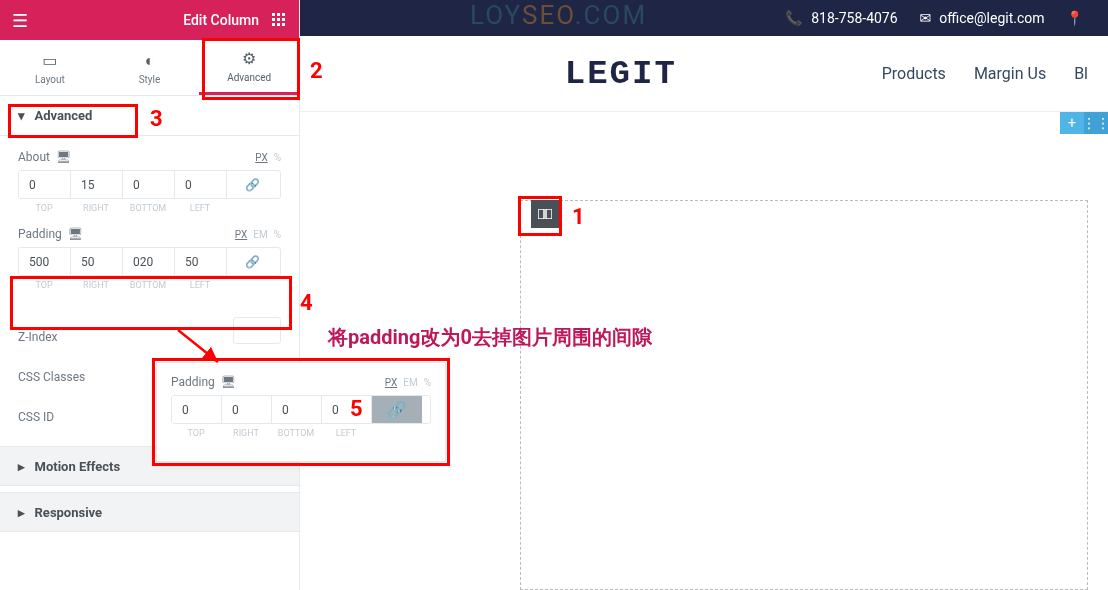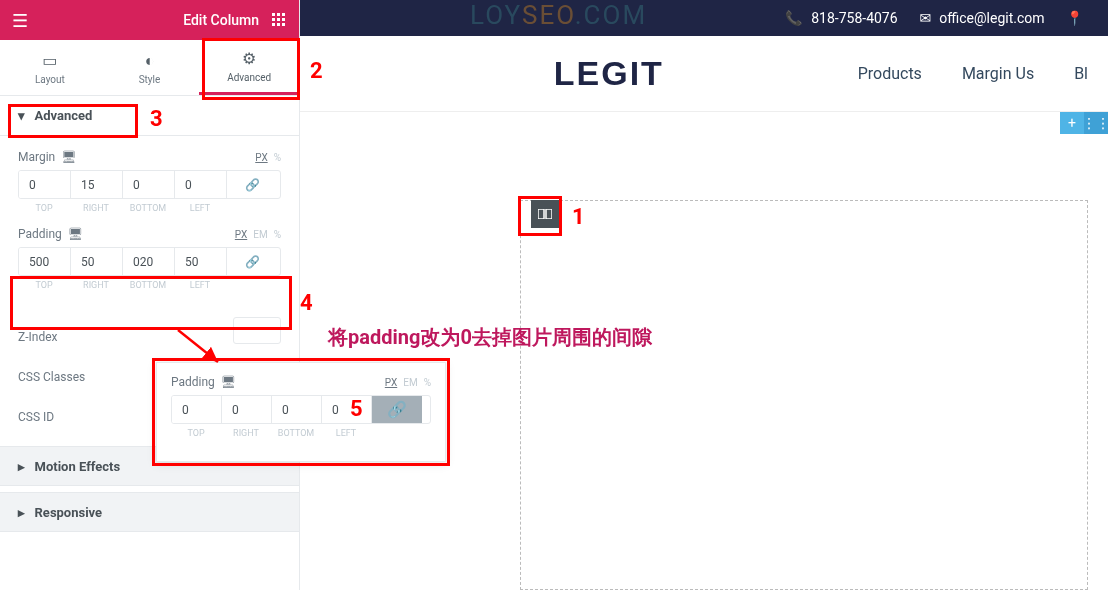--- a/index.html
+++ b/index.html
@@ -29,22 +29,22 @@
 .dim-lbls{display:flex;font-size:9px;color:#c2cbd2;margin:4px 0 14px}
 .dim-lbls span{width:52px;text-align:center}
 .zrow{display:flex;align-items:flex-end;justify-content:space-between;height:40px;font-size:12px;color:#6d7882}
 .zrow input{width:48px;height:27px;border:1px solid #e6e9ec;border-radius:3px;padding-left:8px;outline:none}
 
 
 .preview{position:absolute;left:300px;top:0;right:0;height:590px;background:#fff}
 .topbar{height:36px;background:#1f2545;color:#fff;display:flex;align-items:center;justify-content:flex-end;gap:22px;padding:0 24px;font-size:14px}
 .topbar .item{display:flex;align-items:center;gap:8px}
 .brandbar{height:76px;display:flex;align-items:center;justify-content:space-between;padding:0 20px;border-bottom:1px solid #eee}
-.brand{flex:1;text-align:center;font-family:Liberation Sans, sans-serif;font-size:34px;font-weight:700;color:#1f2545;letter-spacing:2px}
-.nav{display:flex;gap:40px;font-size:16px;color:#34495e}
+.brand{flex:1;text-align:center;font-family:Liberation Mono, monospace;font-size:34px;font-weight:700;color:#1f2545;letter-spacing:2px}
+.nav{display:flex;gap:28px;font-size:16px;color:#34495e}
 .section-handle{position:absolute;right:0;top:112px;height:22px;display:flex;align-items:center}
 .sh-blue{background:#4fb4e6;color:#fff;width:24px;height:22px;display:flex;align-items:center;justify-content:center;font-size:14px}
 .canvas-area{position:absolute;left:220px;top:200px;right:20px;bottom:0;border:1px dashed #bbb}
 .col-handle{position:absolute;left:10px;top:-1px;width:28px;height:28px;background:#495157;color:#fff;display:flex;align-items:center;justify-content:center;font-size:14px}
 
 
 .redbox{position:absolute;border:3px solid #ff0000;pointer-events:none}
 .redtxt{position:absolute;color:#ff0000;font-weight:700;font-size:22px}
 .hint{color:#be185d;font-size:20px;font-weight:700}
 .arrow{position:absolute;pointer-events:none}
@@ -100,21 +100,21 @@
 
   <div class="section-hd">
     <span class="icon">▾</span>
     <span>Advanced</span>
   </div>
 
   <div class="section-body">
 
     <div class="row-label">
       <span class="lbl">
-          <span>Margin</span> 
+          <span>About</span> 
           <span class="icon">🖥</span>
         </span>
       <span class="units">
         <span class="on">PX</span>
         <span>%</span>
       </span>
     </div>
     <div class="dim-inputs">
       <input value="0" style="">
       <input value="15" style="">

